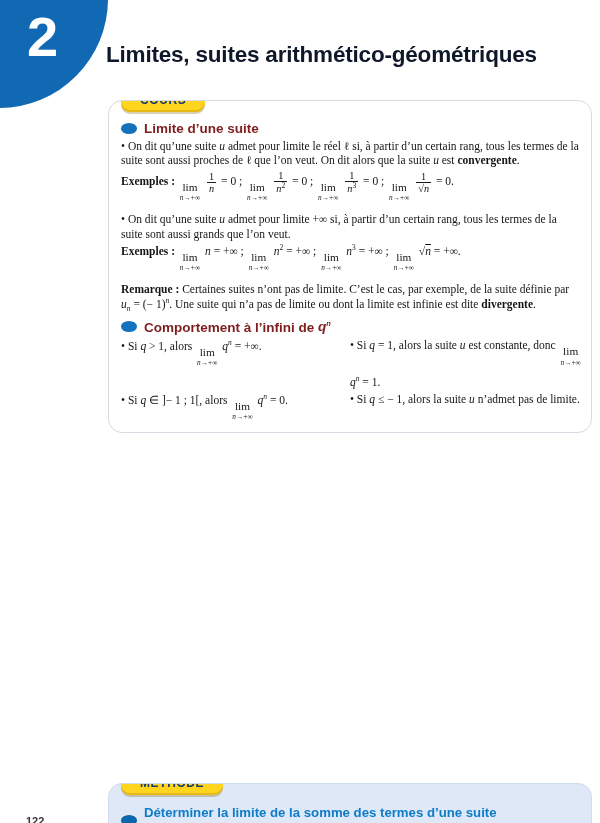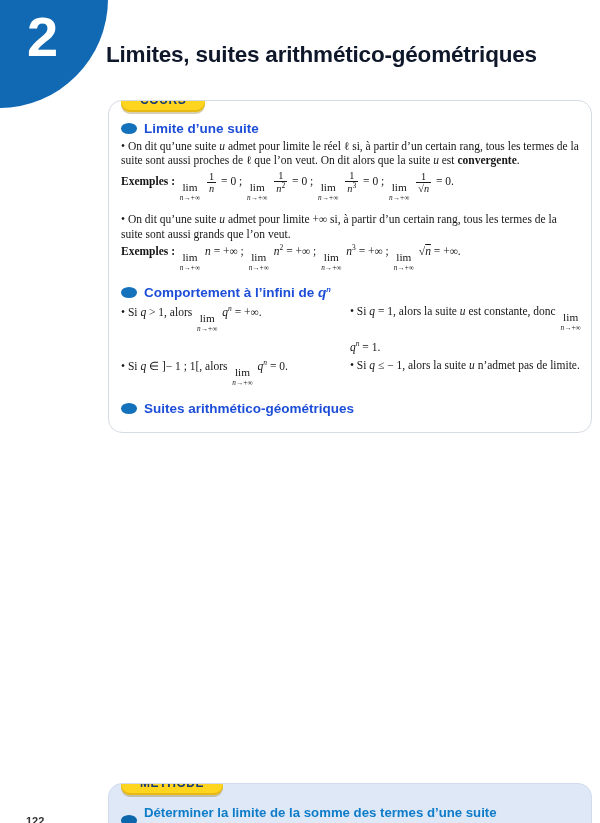--- a/index.html
+++ b/index.html
@@ -10,21 +10,21 @@
   .title{position:absolute;left:106px;top:27px;width:486px;font:700 22.5px "Liberation Sans",sans-serif;color:#0f172a;letter-spacing:-.2px}
   .box{position:absolute;left:108px;width:484px;box-sizing:border-box;border-radius:14px;padding:15px 12px 6px 12px;overflow:hidden}
   .cours{top:100px;height:333px;background:#fff;border:1.5px solid #d6dce4}
   .methode{top:450px;height:342px;background:#dfe8f6;border:1.5px solid #d0dcee}
   .badge{position:absolute;top:-12px;left:12px;background:#ffd51f;color:#1a3b74;
          font:700 12px "Liberation Sans",sans-serif;letter-spacing:.6px;padding:4px 19px 5px;
          border-radius:9px;box-shadow:0 2px 0 rgba(130,95,0,.30),inset 0 -2px 0 #e5b916}
   .badge-anchor{position:relative}
   p{margin:1.5px 0}
   .ex{margin:2.5px 0;line-height:1.05}
-  .sh{display:flex;align-items:center;gap:7px;margin:5px 0 2.5px;font:700 13.5px "Liberation Sans",sans-serif;color:#1d4ed8}
+  .sh{display:flex;align-items:center;gap:7px;margin:5px 0 2.5px;font:700 13.5px "Liberation Sans",sans-serif;color:#7f1d1d}
   .dot{width:16px;height:11px;border-radius:50%;background:#1471bc;flex:0 0 auto}
   .mh{color:#0e7cc9;font-size:13.2px;margin:6px 0 2.5px}
   .mh .dot{background:#0b66ab}
   .two{display:grid;grid-template-columns:46.5% 53.5%;column-gap:16px}
   b{font-weight:700}
   sup{font-size:7.5px}
   sub{font-size:7.5px}
   .lm{display:inline-flex;flex-direction:column;align-items:center;line-height:1;vertical-align:-6px;margin:8px 2px}
   .lm .lt{font-size:11.3px}
   .lm .lu{font-size:7.3px;margin-top:1px;white-space:nowrap}
@@ -82,20 +82,21 @@
       </span> <i>n</i> = +∞ ; <span class="lm">
         <span class="lt">lim</span>
         <span class="lu"><i>n</i>→+∞</span>
       </span> <i>n</i><sup>2</sup> = +∞ ; <span class="lm">
         <span class="lt">lim</span>
         <span class="lu"><i>n</i>→+∞</span>
       </span> <i>n</i><sup>3</sup> = +∞ ; <span class="lm">
         <span class="lt">lim</span>
         <span class="lu"><i>n</i>→+∞</span>
       </span> √<span class="ov"><i>n</i></span> = +∞.</p>
+  <p><b>Remarque :</b> Certaines suites n’ont pas de limite. C’est le cas, par exemple, de la suite définie par <i>u<sub>n</sub></i> = (− 1)<sup><i>n</i></sup>. Une suite qui n’a pas de limite ou dont la limite est infinie est dite <b>divergente</b>.</p>
 
   <h2 class="sh">
     <span class="dot"></span>
     <span>Comportement à l’infini de <i>q<sup>n</sup></i></span>
   </h2>
   <div class="two">
     <p>• Si <i>q</i> &gt; 1, alors <span class="lm">
           <span class="lt">lim</span>
           <span class="lu"><i>n</i>→+∞</span>
         </span> <i>q<sup>n</sup></i> = +∞.</p>

